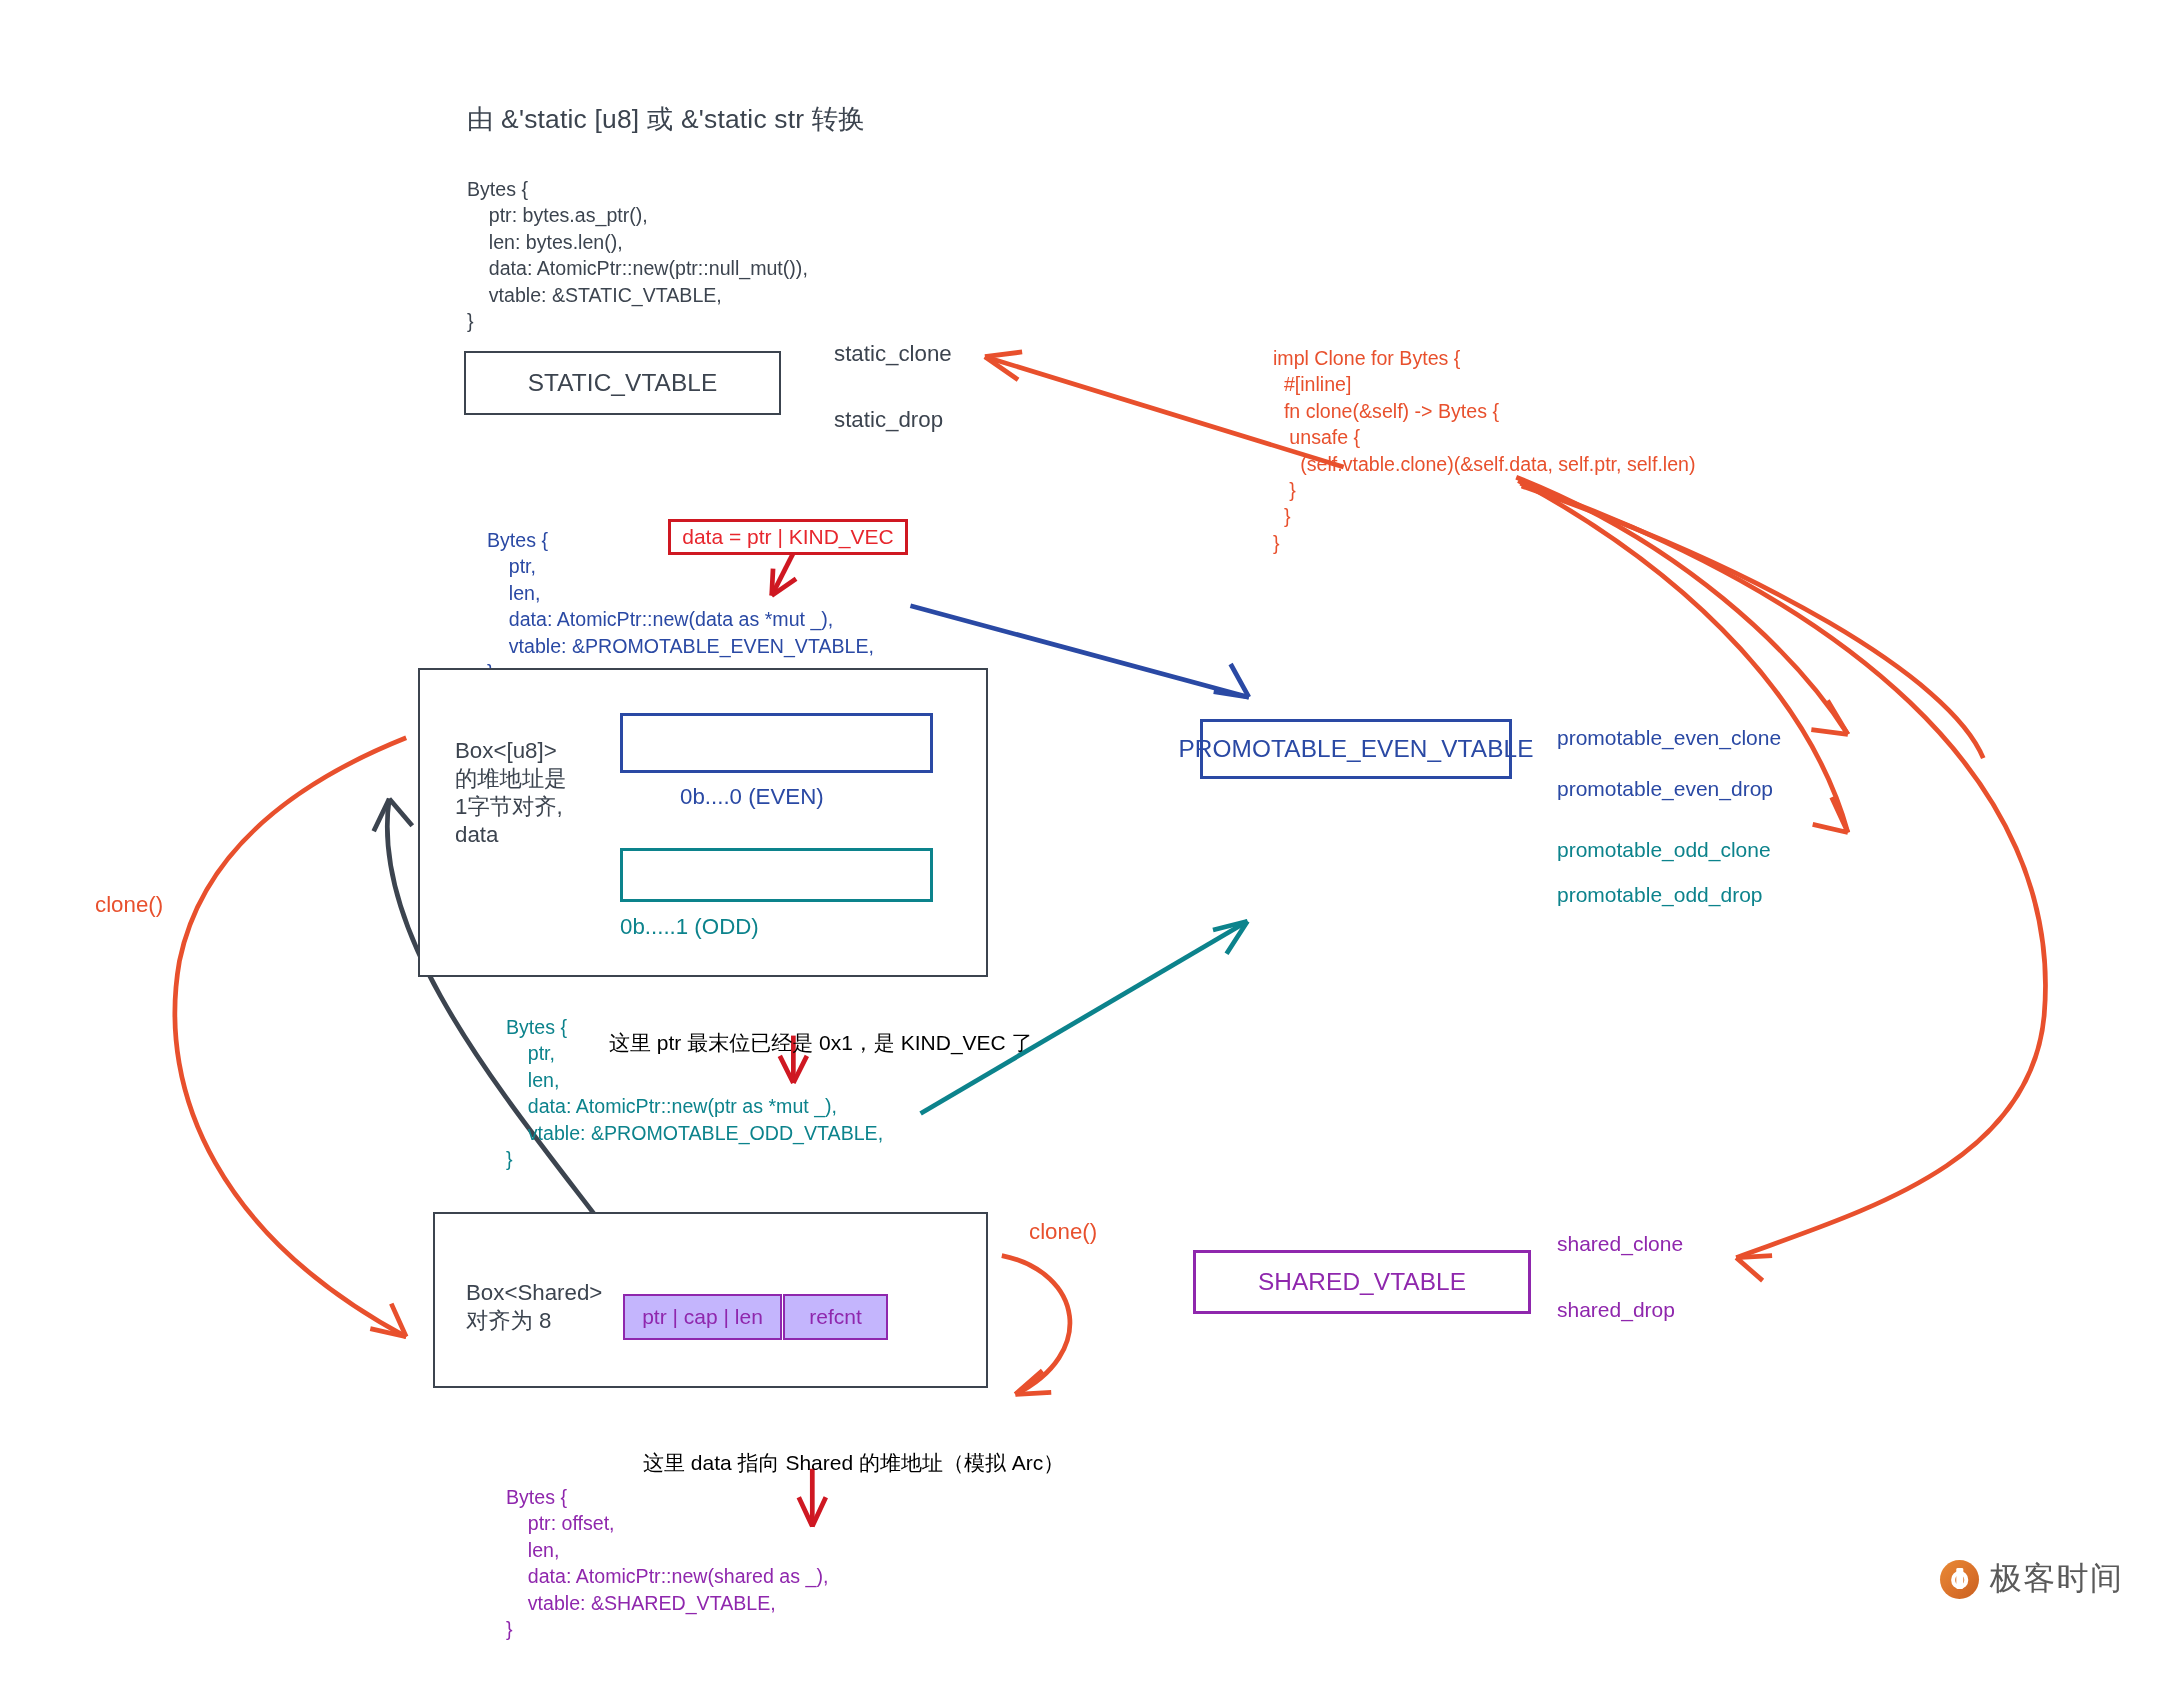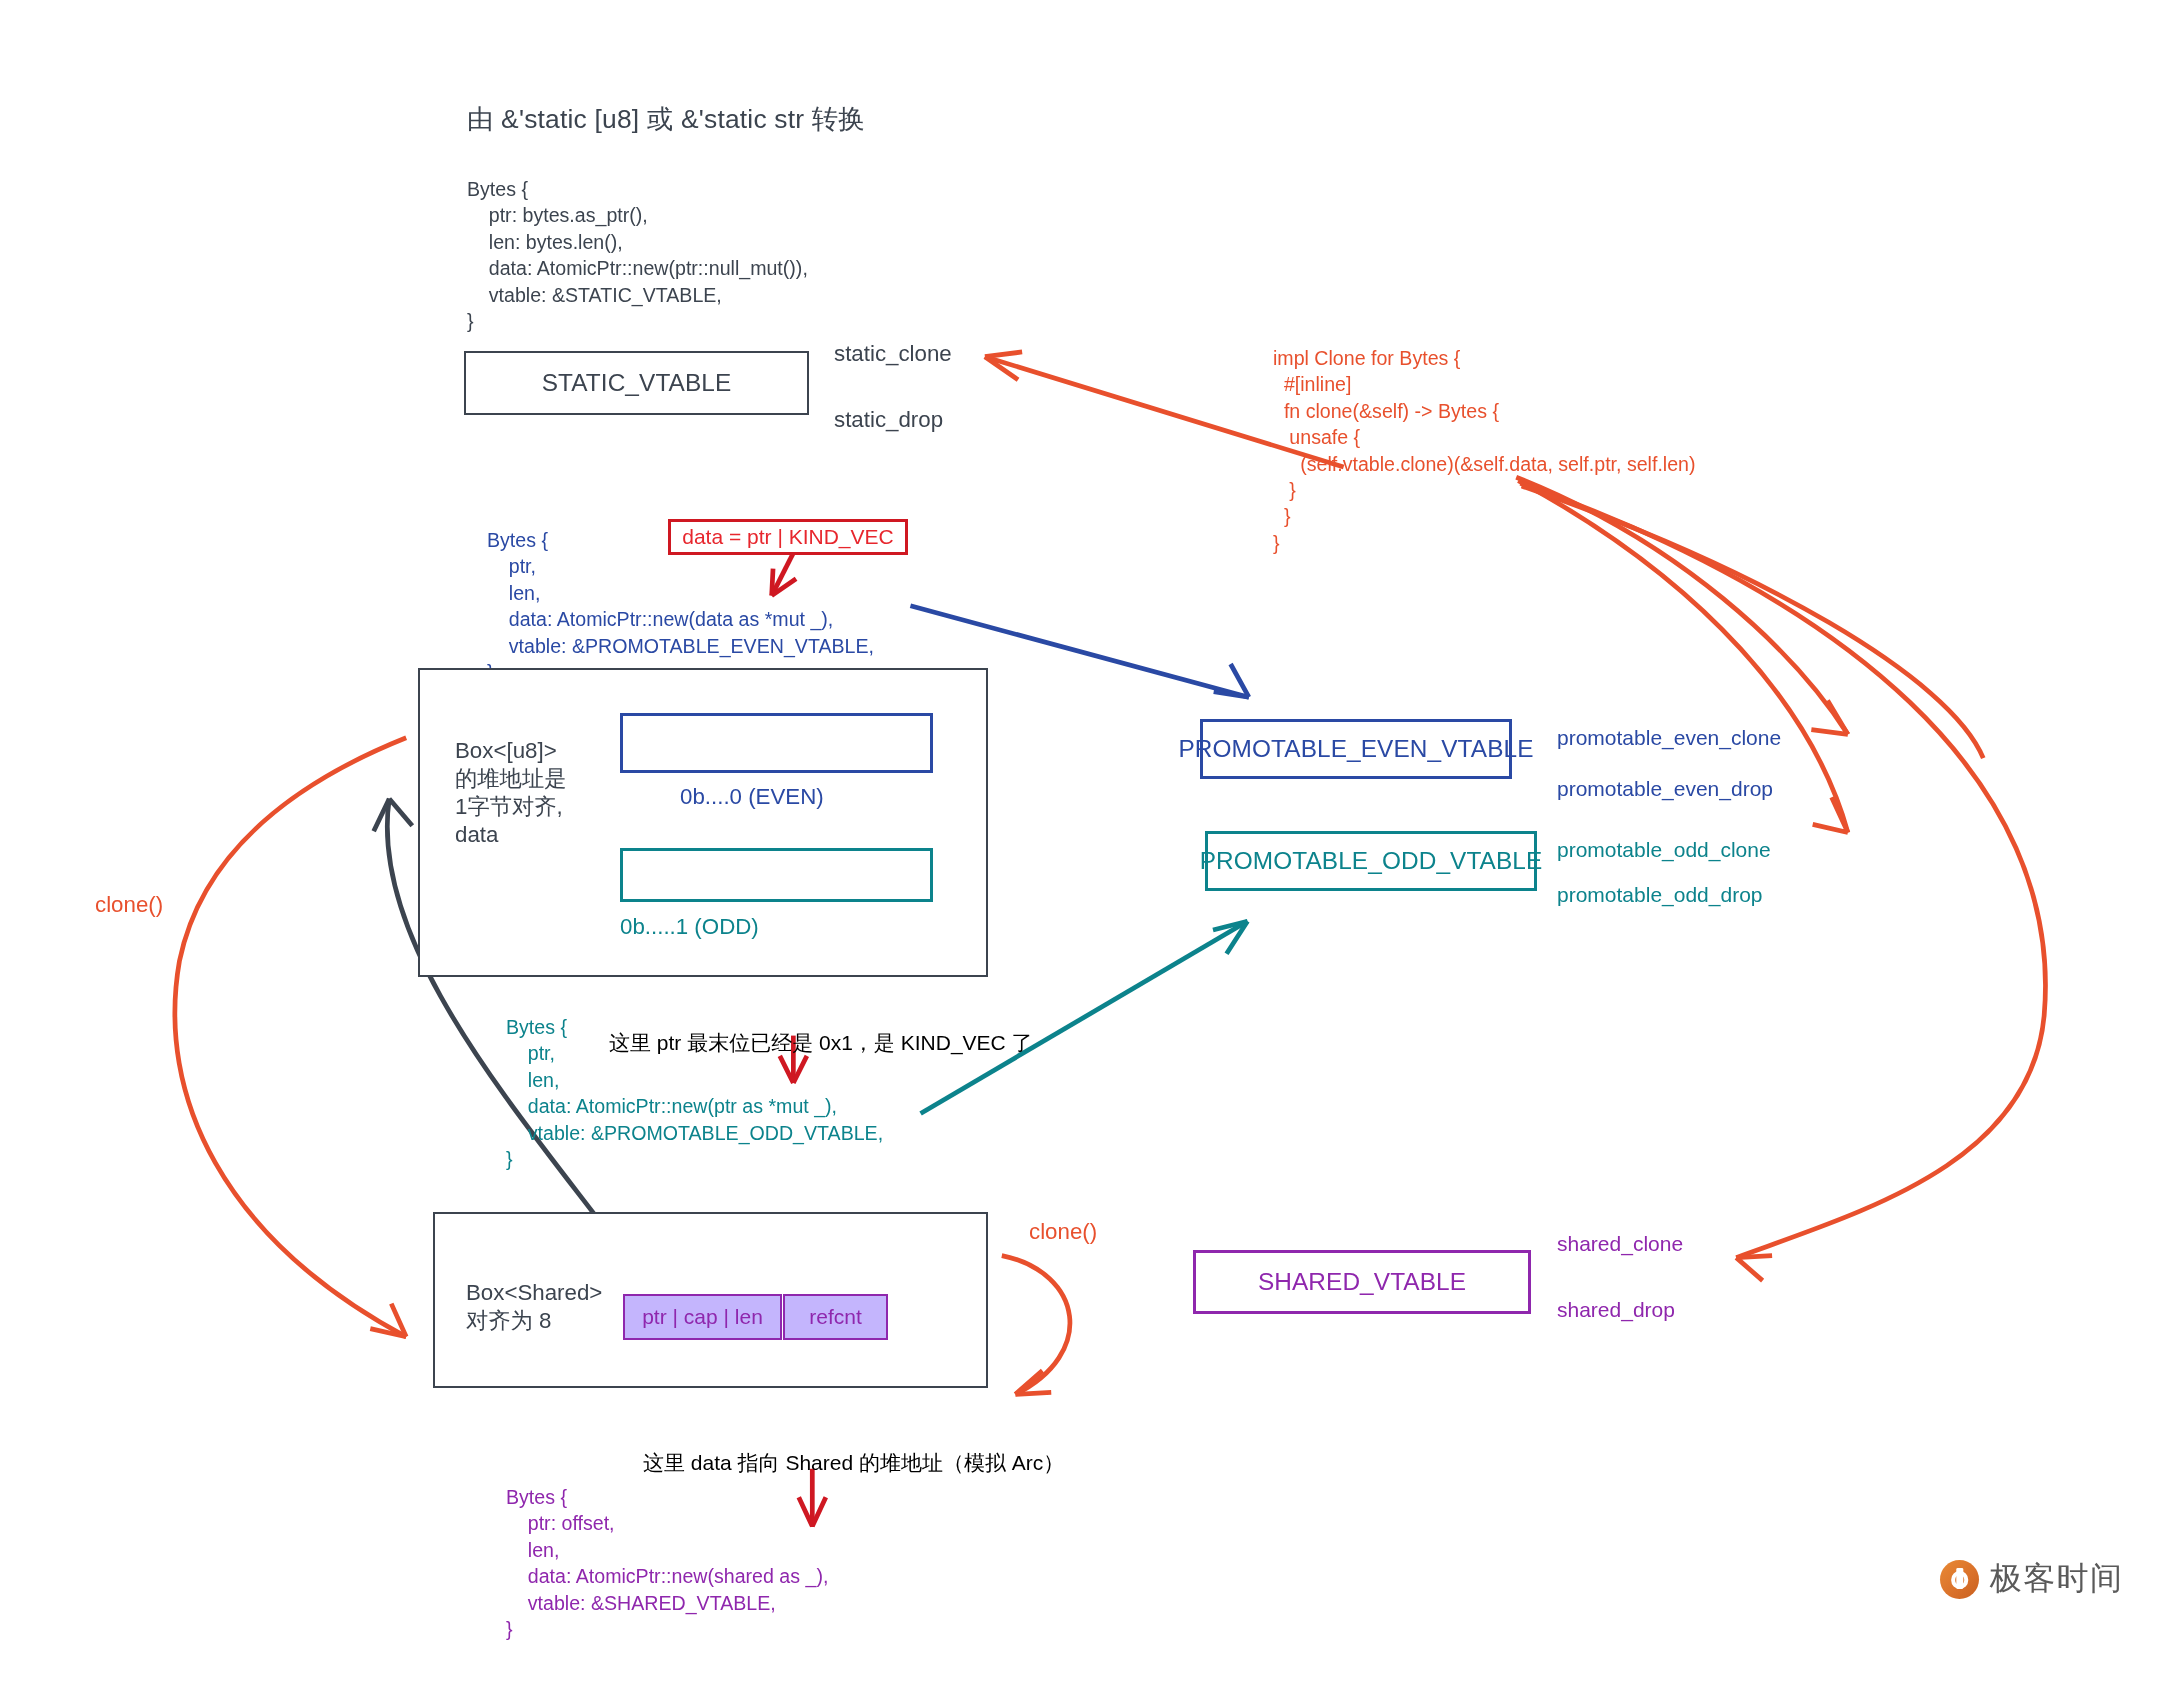--- a/index.html
+++ b/index.html
@@ -134,21 +134,21 @@
 
   <div class="abs title" style="left:467px;top:102px;">由 &amp;'static [u8] 或 &amp;'static str 转换</div>
 
   <div class="abs code ink" style="left:467px;top:176px;">Bytes {
     ptr: bytes.as_ptr(),
     len: bytes.len(),
     data: AtomicPtr::new(ptr::null_mut()),
     vtable: &amp;STATIC_VTABLE,
 }</div>
 
-  <div class="vbox vb-static" style="left:464px;top:351px;width:345px;height:64px;text-align:right;">
+  <div class="vbox vb-static" style="left:464px;top:351px;width:317px;height:64px;text-align:right;">
     <span class="ink">STATIC_VTABLE</span>
   </div>
   <div class="abs lbl ink" style="left:834px;top:341px;">static_clone</div>
   <div class="abs lbl ink" style="left:834px;top:407px;">static_drop</div>
 
   <div class="abs code orange" style="left:1273px;top:345px;">impl Clone for Bytes {
   #[inline]
   fn clone(&amp;self) -&gt; Bytes {
    unsafe {
      (self.vtable.clone)(&amp;self.data, self.ptr, self.len)
@@ -178,23 +178,20 @@
 
   <div class="slotbox slot-odd" style="left:620px;top:848px;width:313px;height:54px;"></div>
   <div class="slotcap teal" style="left:620px;top:914px;">0b.....1 (ODD)</div>
 
   <div class="vbox vb-even" style="left:1200px;top:719px;width:312px;height:60px;">
     <span class="blue">PROMOTABLE_EVEN_VTABLE</span>
   </div>
   <div class="abs lbl-sm blue" style="left:1557px;top:726px;">promotable_even_clone</div>
   <div class="abs lbl-sm blue" style="left:1557px;top:777px;">promotable_even_drop</div>
 
-  <div class="vbox vb-odd" style="left:1205px;top:831px;width:332px;height:60px;">
-    <span class="teal">PROMOTABLE_ODD_VTABLE</span>
-  </div>
   <div class="abs lbl-sm teal" style="left:1557px;top:838px;">promotable_odd_clone</div>
   <div class="abs lbl-sm teal" style="left:1557px;top:883px;">promotable_odd_drop</div>
 
   <div class="abs code teal" style="left:506px;top:1014px;">Bytes {
     ptr,
     len,
     data: AtomicPtr::new(ptr as *mut _),
     vtable: &amp;PROMOTABLE_ODD_VTABLE,
 }</div>
   <div class="abs note red" style="left:609px;top:1029px;">这里 ptr 最末位已经是 0x1，是 KIND_VEC 了</div>

